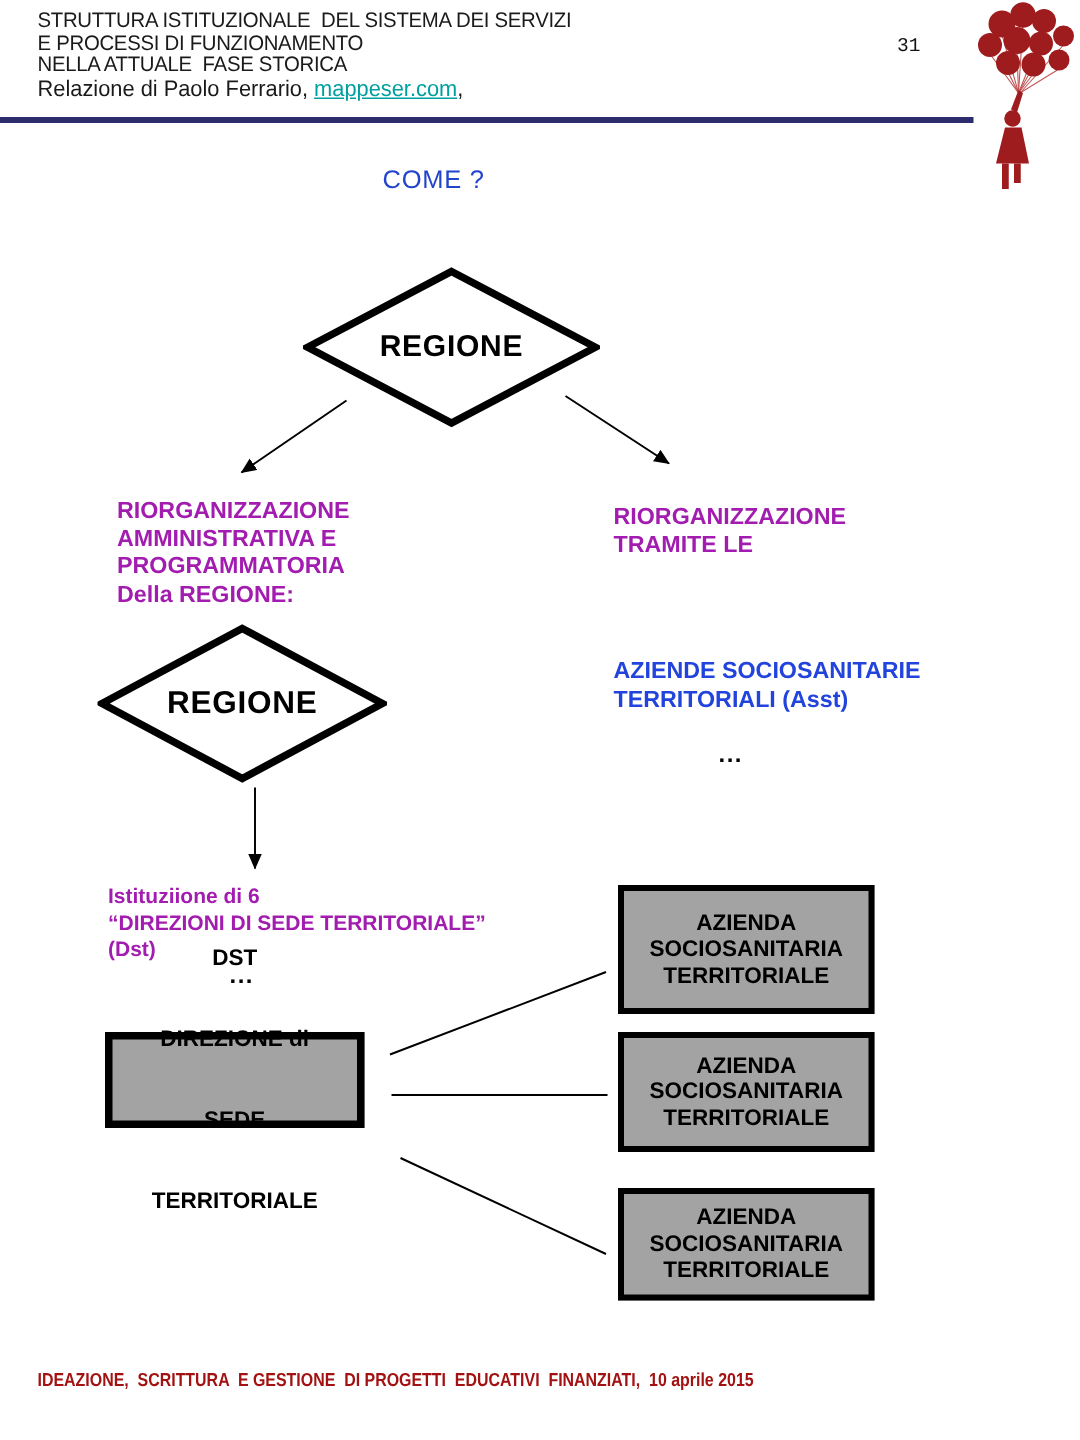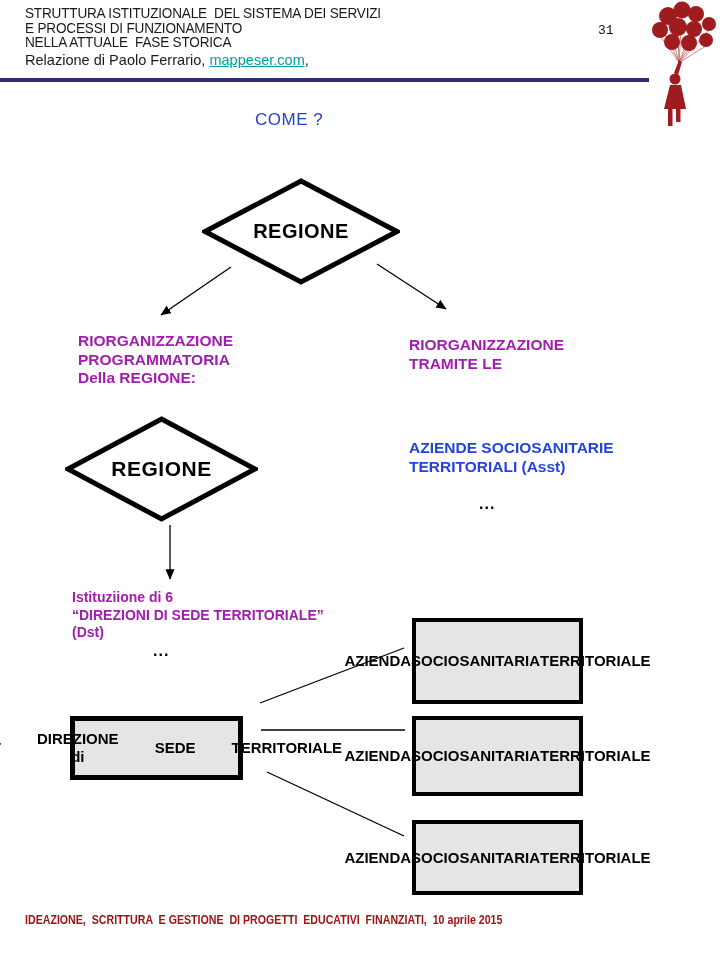--- a/index.html
+++ b/index.html
@@ -45,24 +45,24 @@
   .right-branch{left:409px;top:336px;}
   .blue-block{left:409px;top:411px;color:#2244dd;margin-top:28px;}
   .inst-block{left:72px;top:589px;font-size:14px;line-height:17.5px;}
 
   .dots{font-weight:bold;font-size:16px;color:#000;letter-spacing:1px;}
   .dots-right{left:479px;top:495px;}
   .dots-left{left:153px;top:642px;}
 
   
   .node-box{
-    border:4px solid #000;background:#e5e5e5;
-    display:flex;flex-direction:row;align-items:center;justify-content:center;
+    border:4px solid #000;background:#a3a3a3;
+    display:flex;flex-direction:column;align-items:center;justify-content:center;
     text-align:center;font-weight:bold;color:#000;
-    font-size:15px;line-height:18px;box-sizing:border-box;margin-top:28px;
+    font-size:15px;line-height:18px;box-sizing:border-box;
   }
   .dst-box{left:70px;top:688px;width:173px;height:64px;border-width:5px;gap:36px;}
   .az-box{left:412px;width:171px;line-height:17.5px;}
   .az1{top:590px;height:86px;}
   .az2{top:688px;height:80px;}
   .az3{top:792px;height:75px;}
 
   
   .footer{
     left:25px;top:913px;
@@ -137,20 +137,21 @@
 
 <div class="abs come">COME ?</div>
 
 <svg class="abs" style="left:202px;top:178px;" width="198" height="107" aria-hidden="true">
   <polygon points="99,3 195,53.5 99,104 3,53.5" fill="#fff" stroke="#000" stroke-width="5"></polygon>
 </svg>
 <div class="abs diamond-label d1-label">REGIONE</div>
 
 <div class="abs block left-branch">
   <div>RIORGANIZZAZIONE</div>
+  <div>AMMINISTRATIVA E</div>
   <div>PROGRAMMATORIA</div>
   <div>Della REGIONE:</div>
 </div>
 
 <div class="abs block right-branch">
   <div>RIORGANIZZAZIONE</div>
   <div>TRAMITE LE</div>
 </div>
 <div class="abs block blue-block">
   <div>AZIENDE SOCIOSANITARIE</div>

